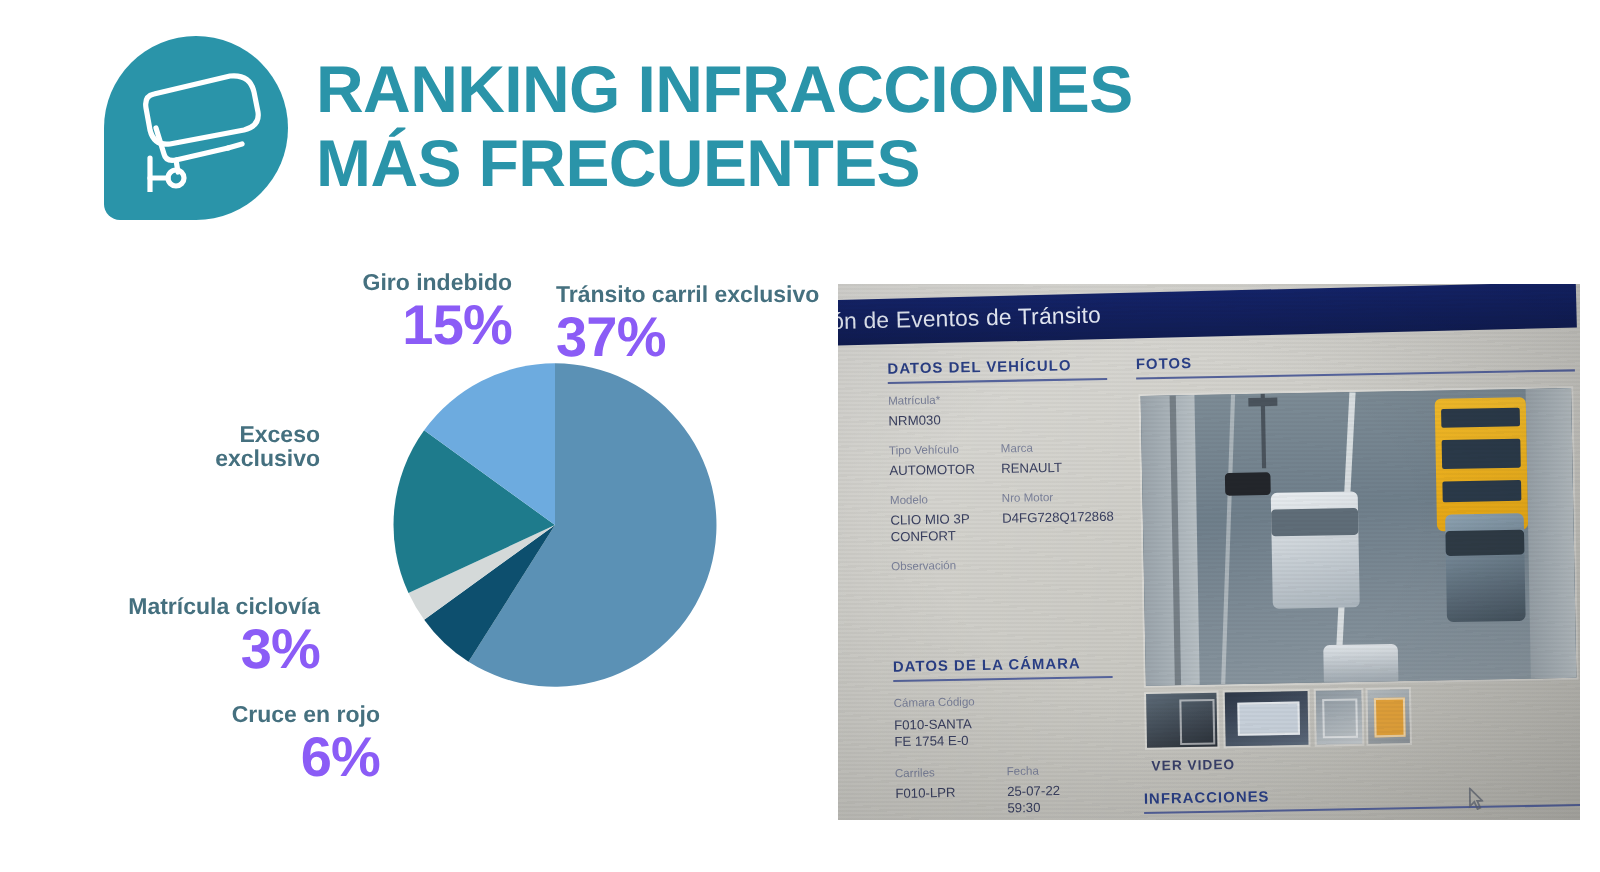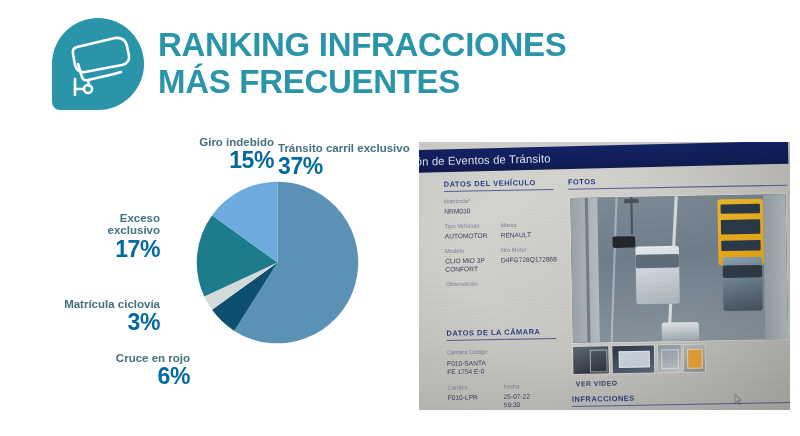--- a/index.html
+++ b/index.html
@@ -80,29 +80,29 @@
   }
   .pie-label .name {
     display: block;
     font-size: 11.5px;
     font-weight: bold;
     color: #45707f;
     white-space: nowrap;
   }
   .pie-label .pct {
     display: block;
-    font-size: 23px;
+    font-size: 28px;
     font-weight: bold;
-    color: #0369a1;
+    color: #8b5cf6;
     letter-spacing: -0.4px;
   }
   .al-right { text-align: right; }
   .al-left  { text-align: left; }
 
-  #lbl-giro      { left: 64px;  top: 8px;  width: 190px; }
+  #lbl-giro      { left: 46px;  top: 8px;  width: 190px; }
   #lbl-carril    { left: 258px; top: 14px; width: 180px; }
   #lbl-exceso    { left: -10px; top: 84px; width: 150px; }
   #lbl-ciclovia  { left: -10px; top: 170px; width: 150px; }
   #lbl-cruce     { left: 20px;  top: 208px; width: 150px; margin-top: 16px; }
 
   
   #photo-panel {
     position: absolute;
     left: 419px;
     top: 142px;
@@ -330,21 +330,20 @@
   </div>
 
   <div id="lbl-carril" class="pie-label al-left">
     <span class="name">Tránsito carril exclusivo</span>
     <span class="pct">37%</span>
   </div>
 
   <div id="lbl-exceso" class="pie-label al-right">
     <span class="name">Exceso</span>
     <span class="name">exclusivo</span>
-    <span class="pct">17%</span>
   </div>
 
   <div id="lbl-ciclovia" class="pie-label al-right">
     <span class="name">Matrícula ciclovía</span>
     <span class="pct">3%</span>
   </div>
 
   <div id="lbl-cruce" class="pie-label al-right">
     <span class="name">Cruce en rojo</span>
     <span class="pct">6%</span>

